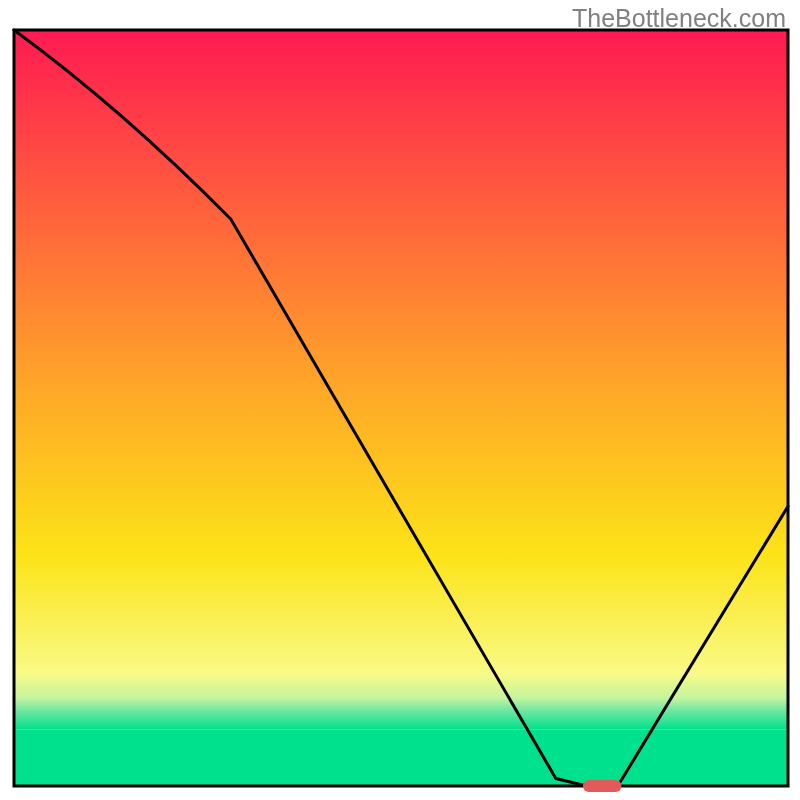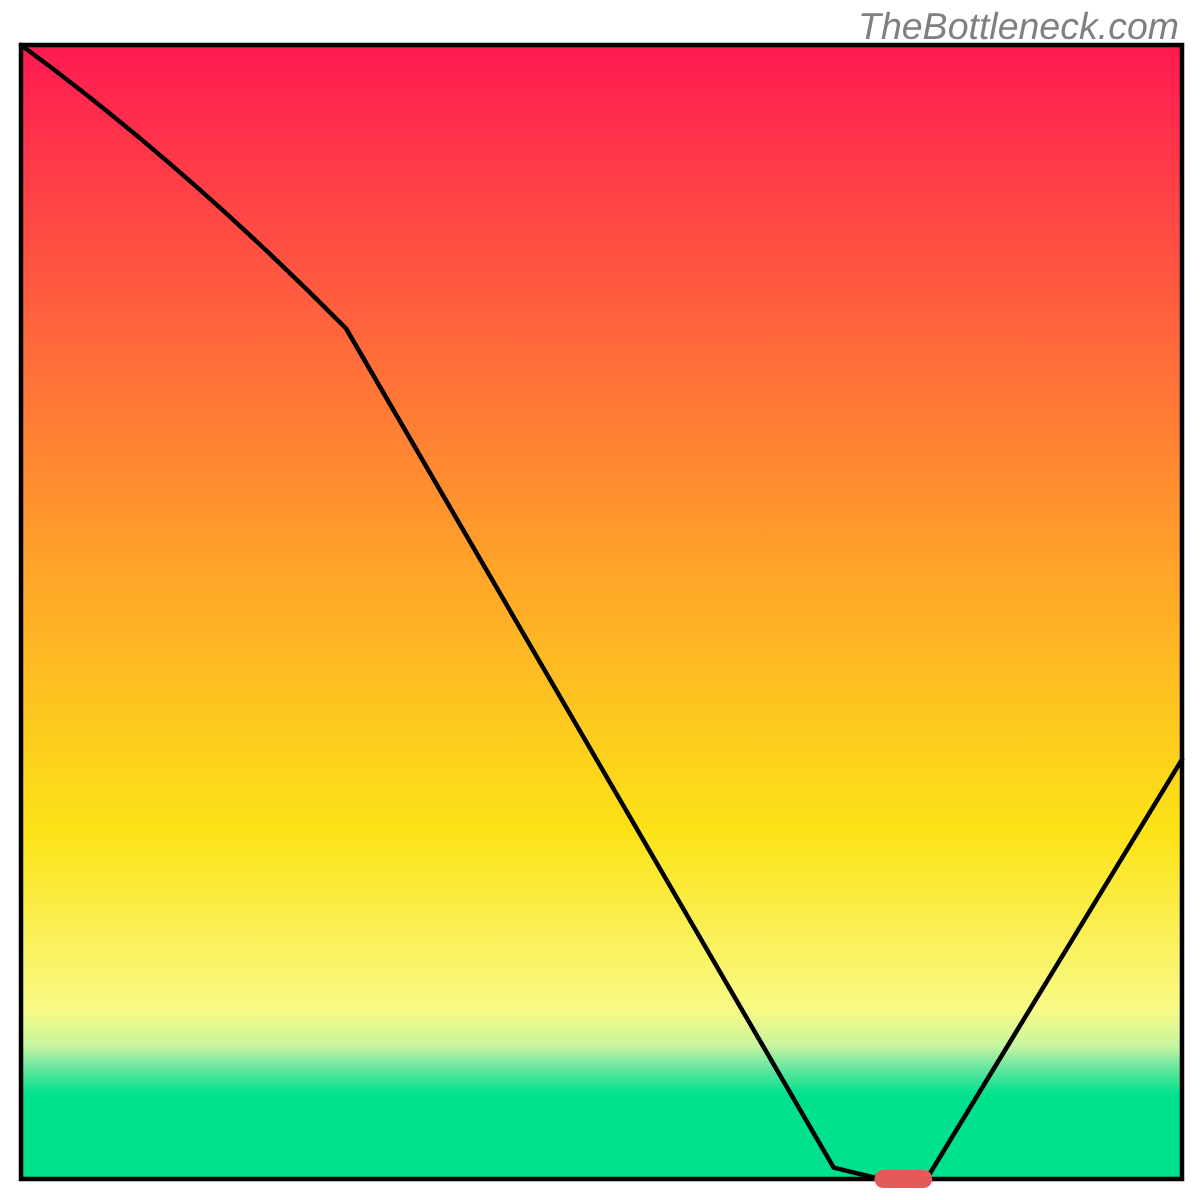--- a/index.html
+++ b/index.html
@@ -7,21 +7,20 @@
     padding: 0;
     width: 800px;
     height: 800px;
     background: #ffffff;
     font-family: Arial, Helvetica, sans-serif;
   }
   .container {
     position: relative;
     width: 800px;
     height: 612px;
-    font-style: italic;
   }
   .watermark {
     position: absolute;
     top: 4px;
     right: 14px;
     color: #808080;
     font-size: 25px;
     font-weight: 400;
     z-index: 10;
   }

